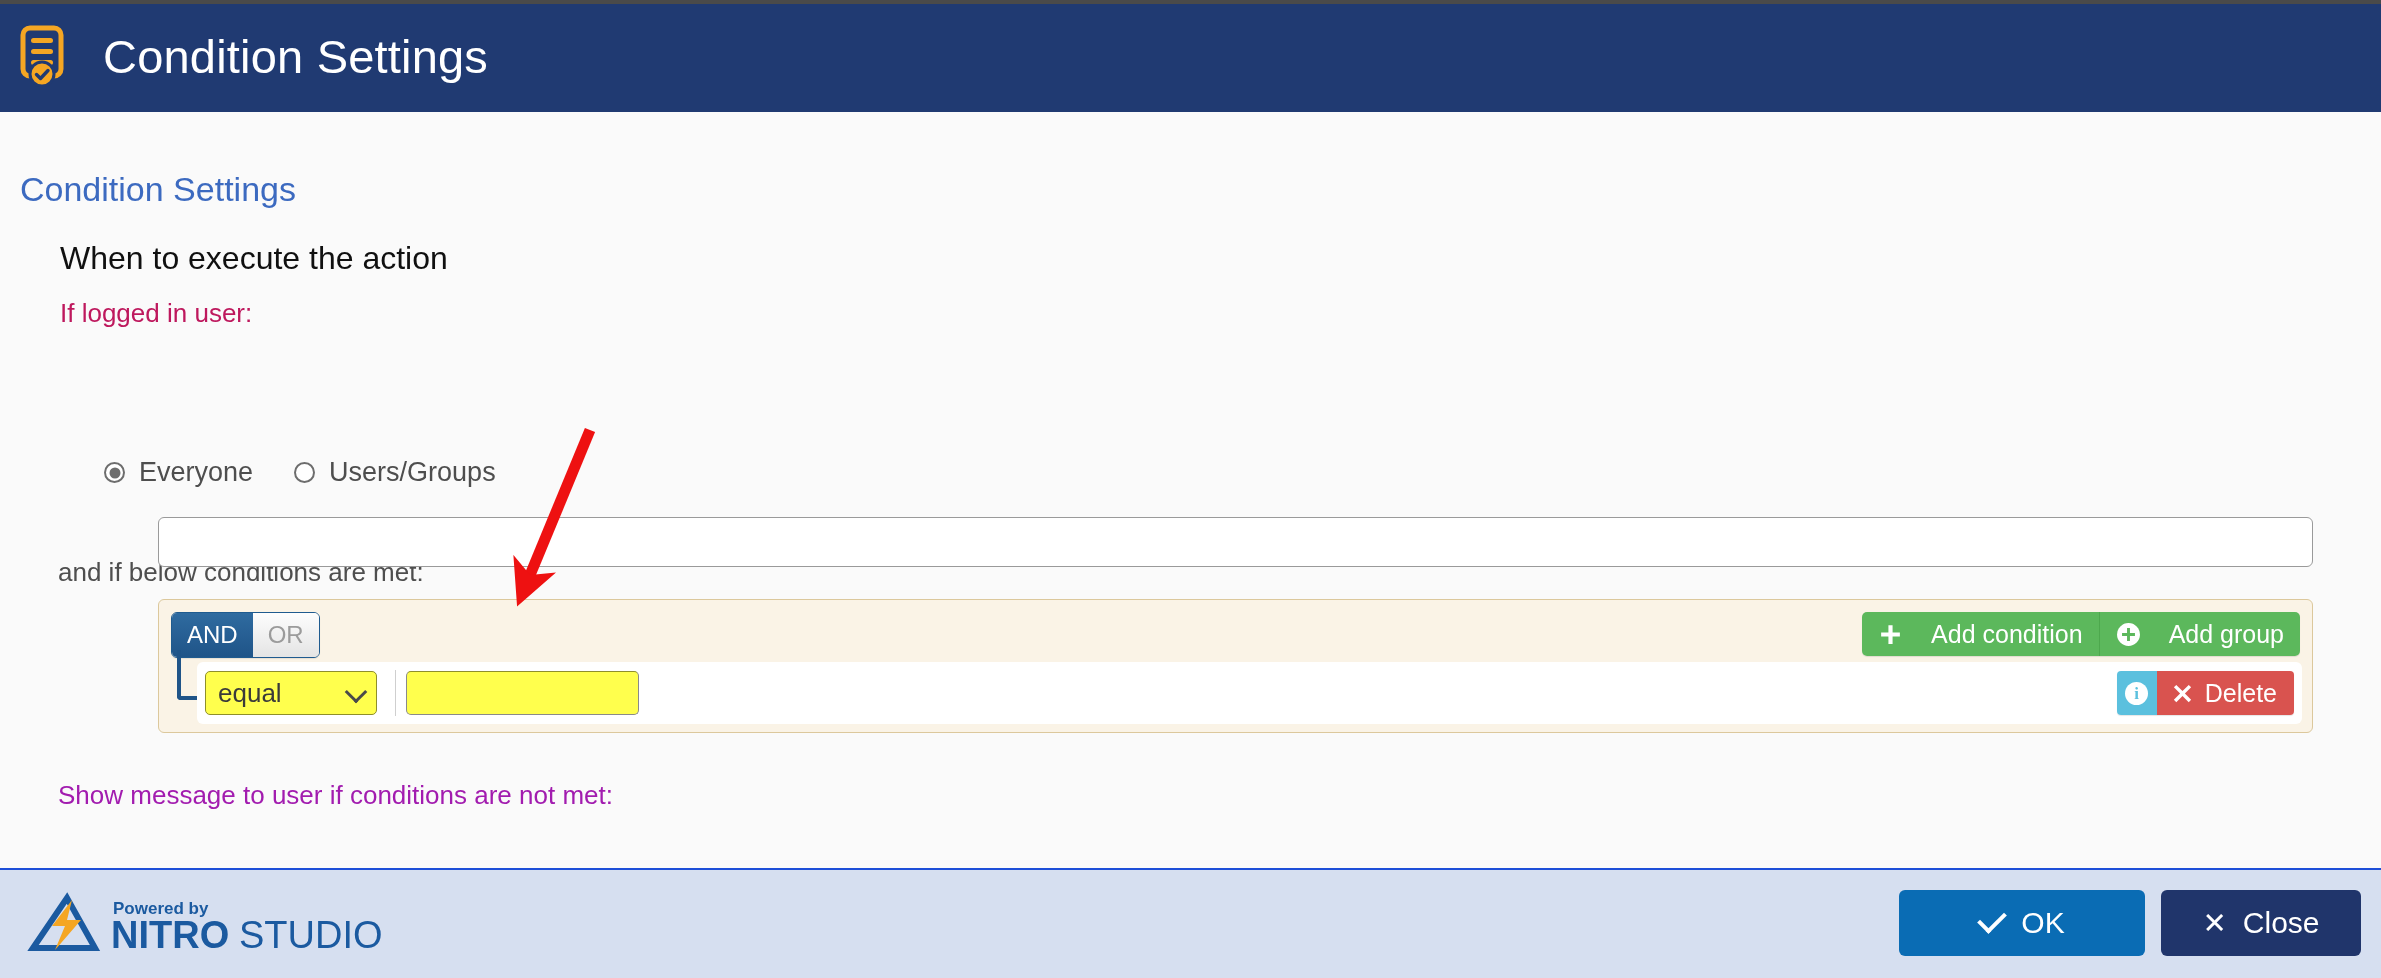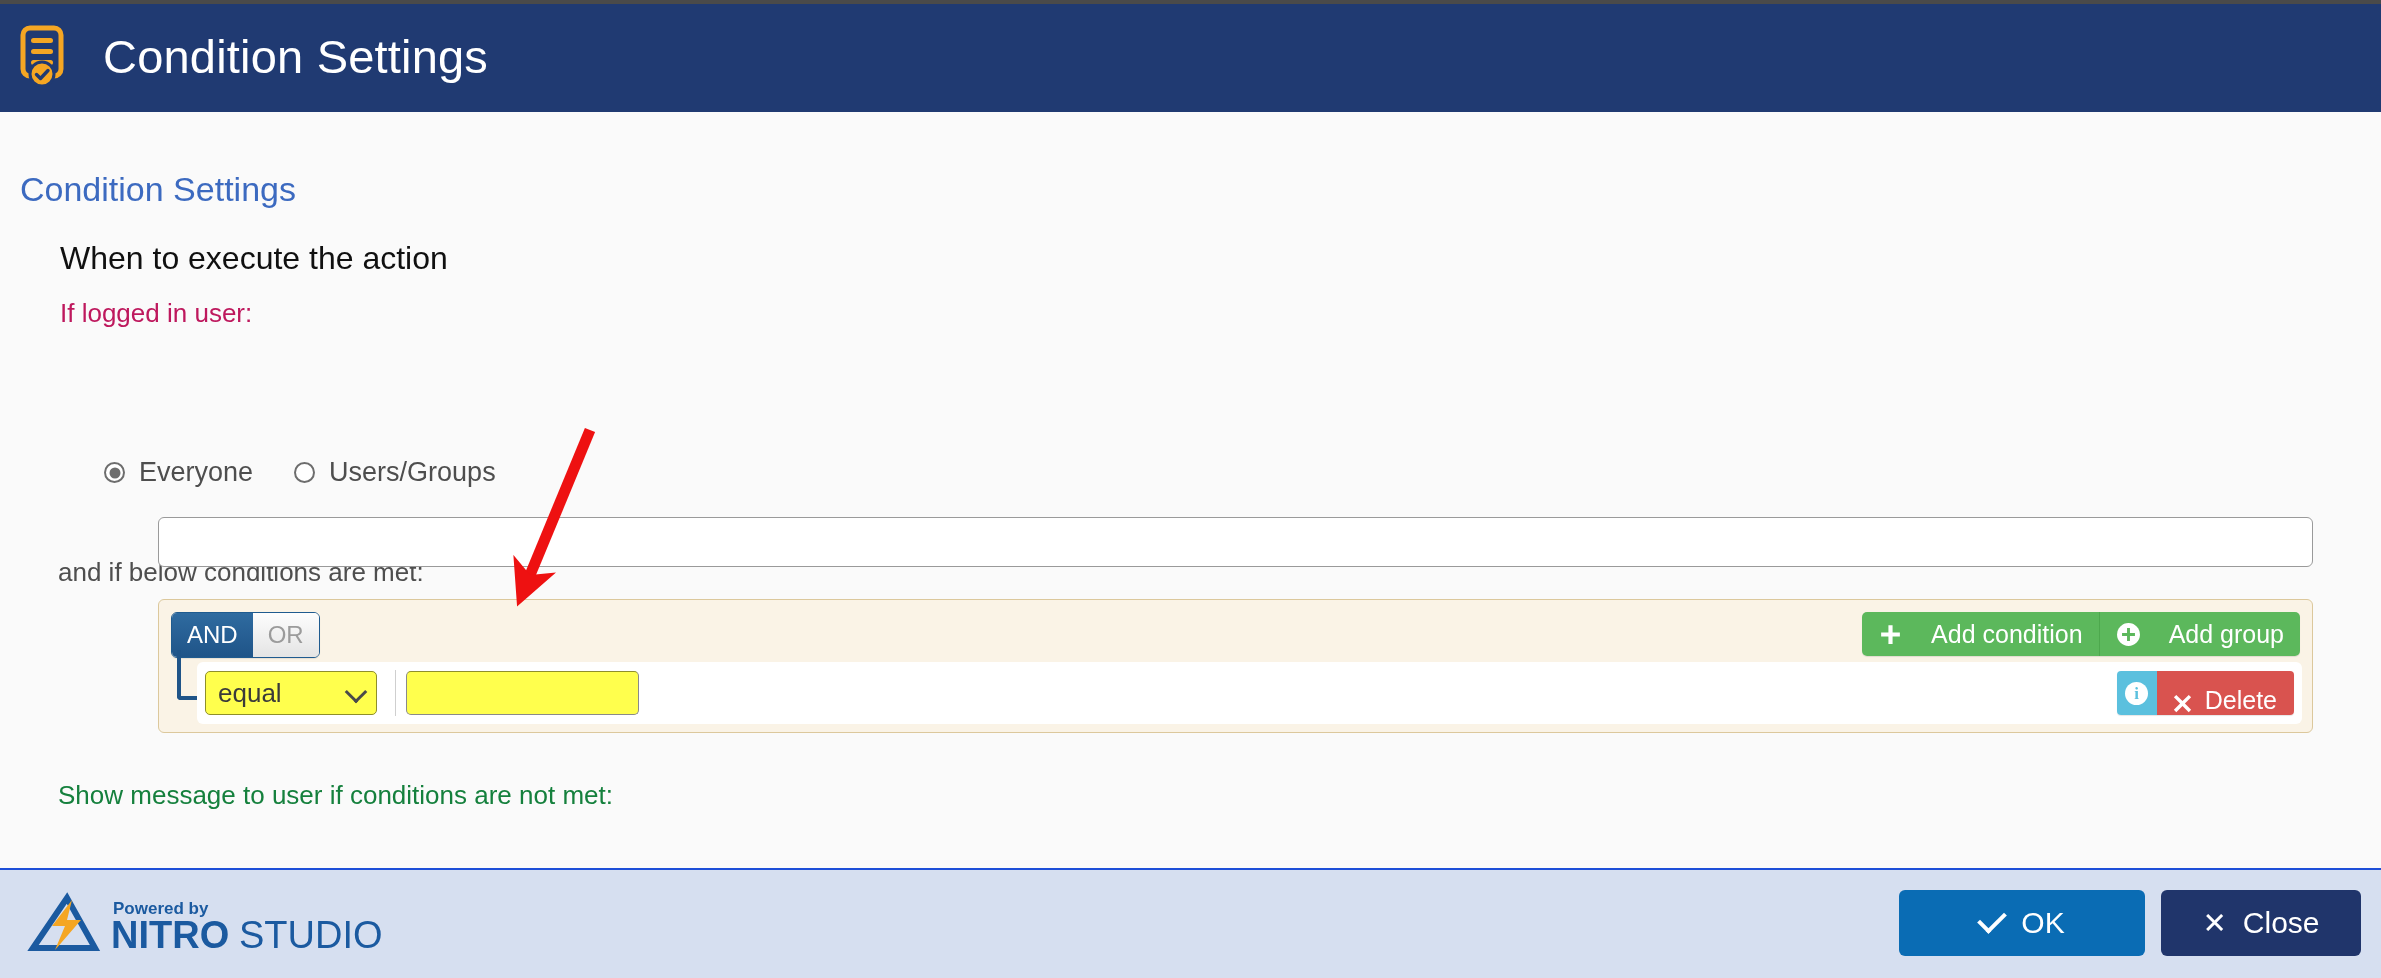--- a/index.html
+++ b/index.html
@@ -324,35 +324,35 @@
     font-weight: bold;
     line-height: 23px;
     text-align: center;
     font-family: "Liberation Serif", serif;
   }
   .del-btn {
     background: #d9534f;
     color: #ffffff;
     font-size: 25px;
     display: flex;
-    align-items: flex-end;
+    align-items: center;
     gap: 11px;
     padding: 0 17px 0 14px;
     cursor: pointer;
     user-select: none;
     white-space: nowrap;
   }
 
   
   .label-showmsg {
     position: absolute;
     left: 58px;
     top: 668px;
     font-size: 26px;
-    color: #15803d;
+    color: #a21caf;
     white-space: nowrap;
   }
   .msg-input {
     position: absolute;
     left: 158px;
     top: 405px;
     width: 2155px;
     height: 50px;
     background: #ffffff;
     border: 1px solid #9a9a9a;

